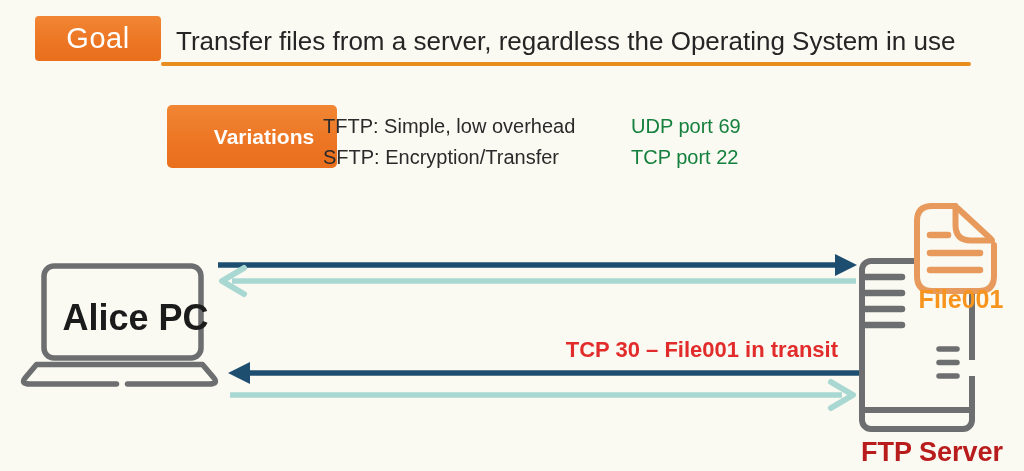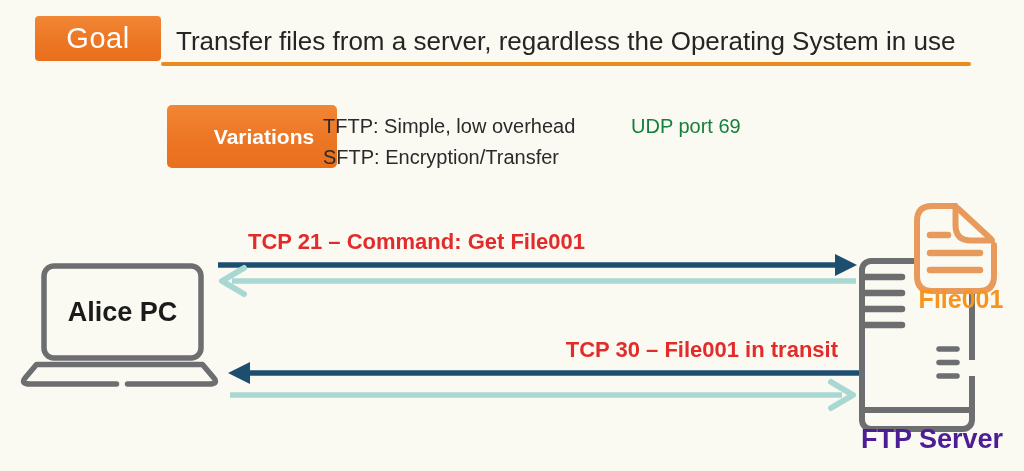--- a/index.html
+++ b/index.html
@@ -27,24 +27,24 @@
     background:linear-gradient(180deg,#F18634 0%,#EC7523 60%,#E96F1C 100%);
     display:flex;align-items:center;justify-content:center;
     color:#fff;font-size:21px;font-weight:700;padding-left:24px;
   }
   .feature-col{left:323px;top:111px;font-size:20px;color:#2a2a2a;line-height:31px;}
   .port-col{left:611px;top:111px;font-size:20px;color:#15803d;line-height:31px;margin-left:20px;}
   
   .flow-label{font-size:22px;font-weight:700;color:#E22B2B;white-space:nowrap;}
   .flow1-label{left:248px;top:229px;}
   .flow2-label{right:186px;top:337px;}
-  .client-label{left:44px;top:297px;width:157px;text-align:center;
-    font-size:27px;font-weight:700;color:#1b1b1b;}
-  .server-label{left:842px;top:424px;width:180px;text-align:center;
-    font-size:27px;font-weight:700;color:#4c1d95;}
+  .client-label{left:57px;top:297px;width:157px;text-align:center;
+    font-size:36px;font-weight:700;color:#1b1b1b;}
+  .server-label{left:842px;top:437px;width:180px;text-align:center;
+    font-size:27px;font-weight:700;color:#b91c1c;}
   .file-label{left:915px;top:285px;width:92px;text-align:center;
     font-size:25px;font-weight:700;color:#F7941E;}
   svg{position:absolute;left:0;top:0;}
 </style>
 </head>
 <body>
 
 <div class="canvas">
 
   <svg width="1024" height="471" viewBox="0 0 1024 471">
@@ -116,21 +116,21 @@
 
   <div class="abs variations-box">
     <span>Variations</span>
   </div>
   <div class="abs feature-col">
     <div>TFTP: Simple, low overhead</div>
     <div>SFTP: Encryption/Transfer</div>
   </div>
   <div class="abs port-col">
     <div>UDP port 69</div>
+    <div>TCP port 22</div>
   </div>
 
-  <div class="abs flow-label flow1-label">TCP 21 – Command: Get File001</div>
   <div class="abs flow-label flow2-label">TCP 30 – File001 in transit</div>
   <div class="abs client-label">Alice PC</div>
   <div class="abs server-label">FTP Server</div>
   <div class="abs file-label">File001</div>
 
 </div>
 
 </body></html>

